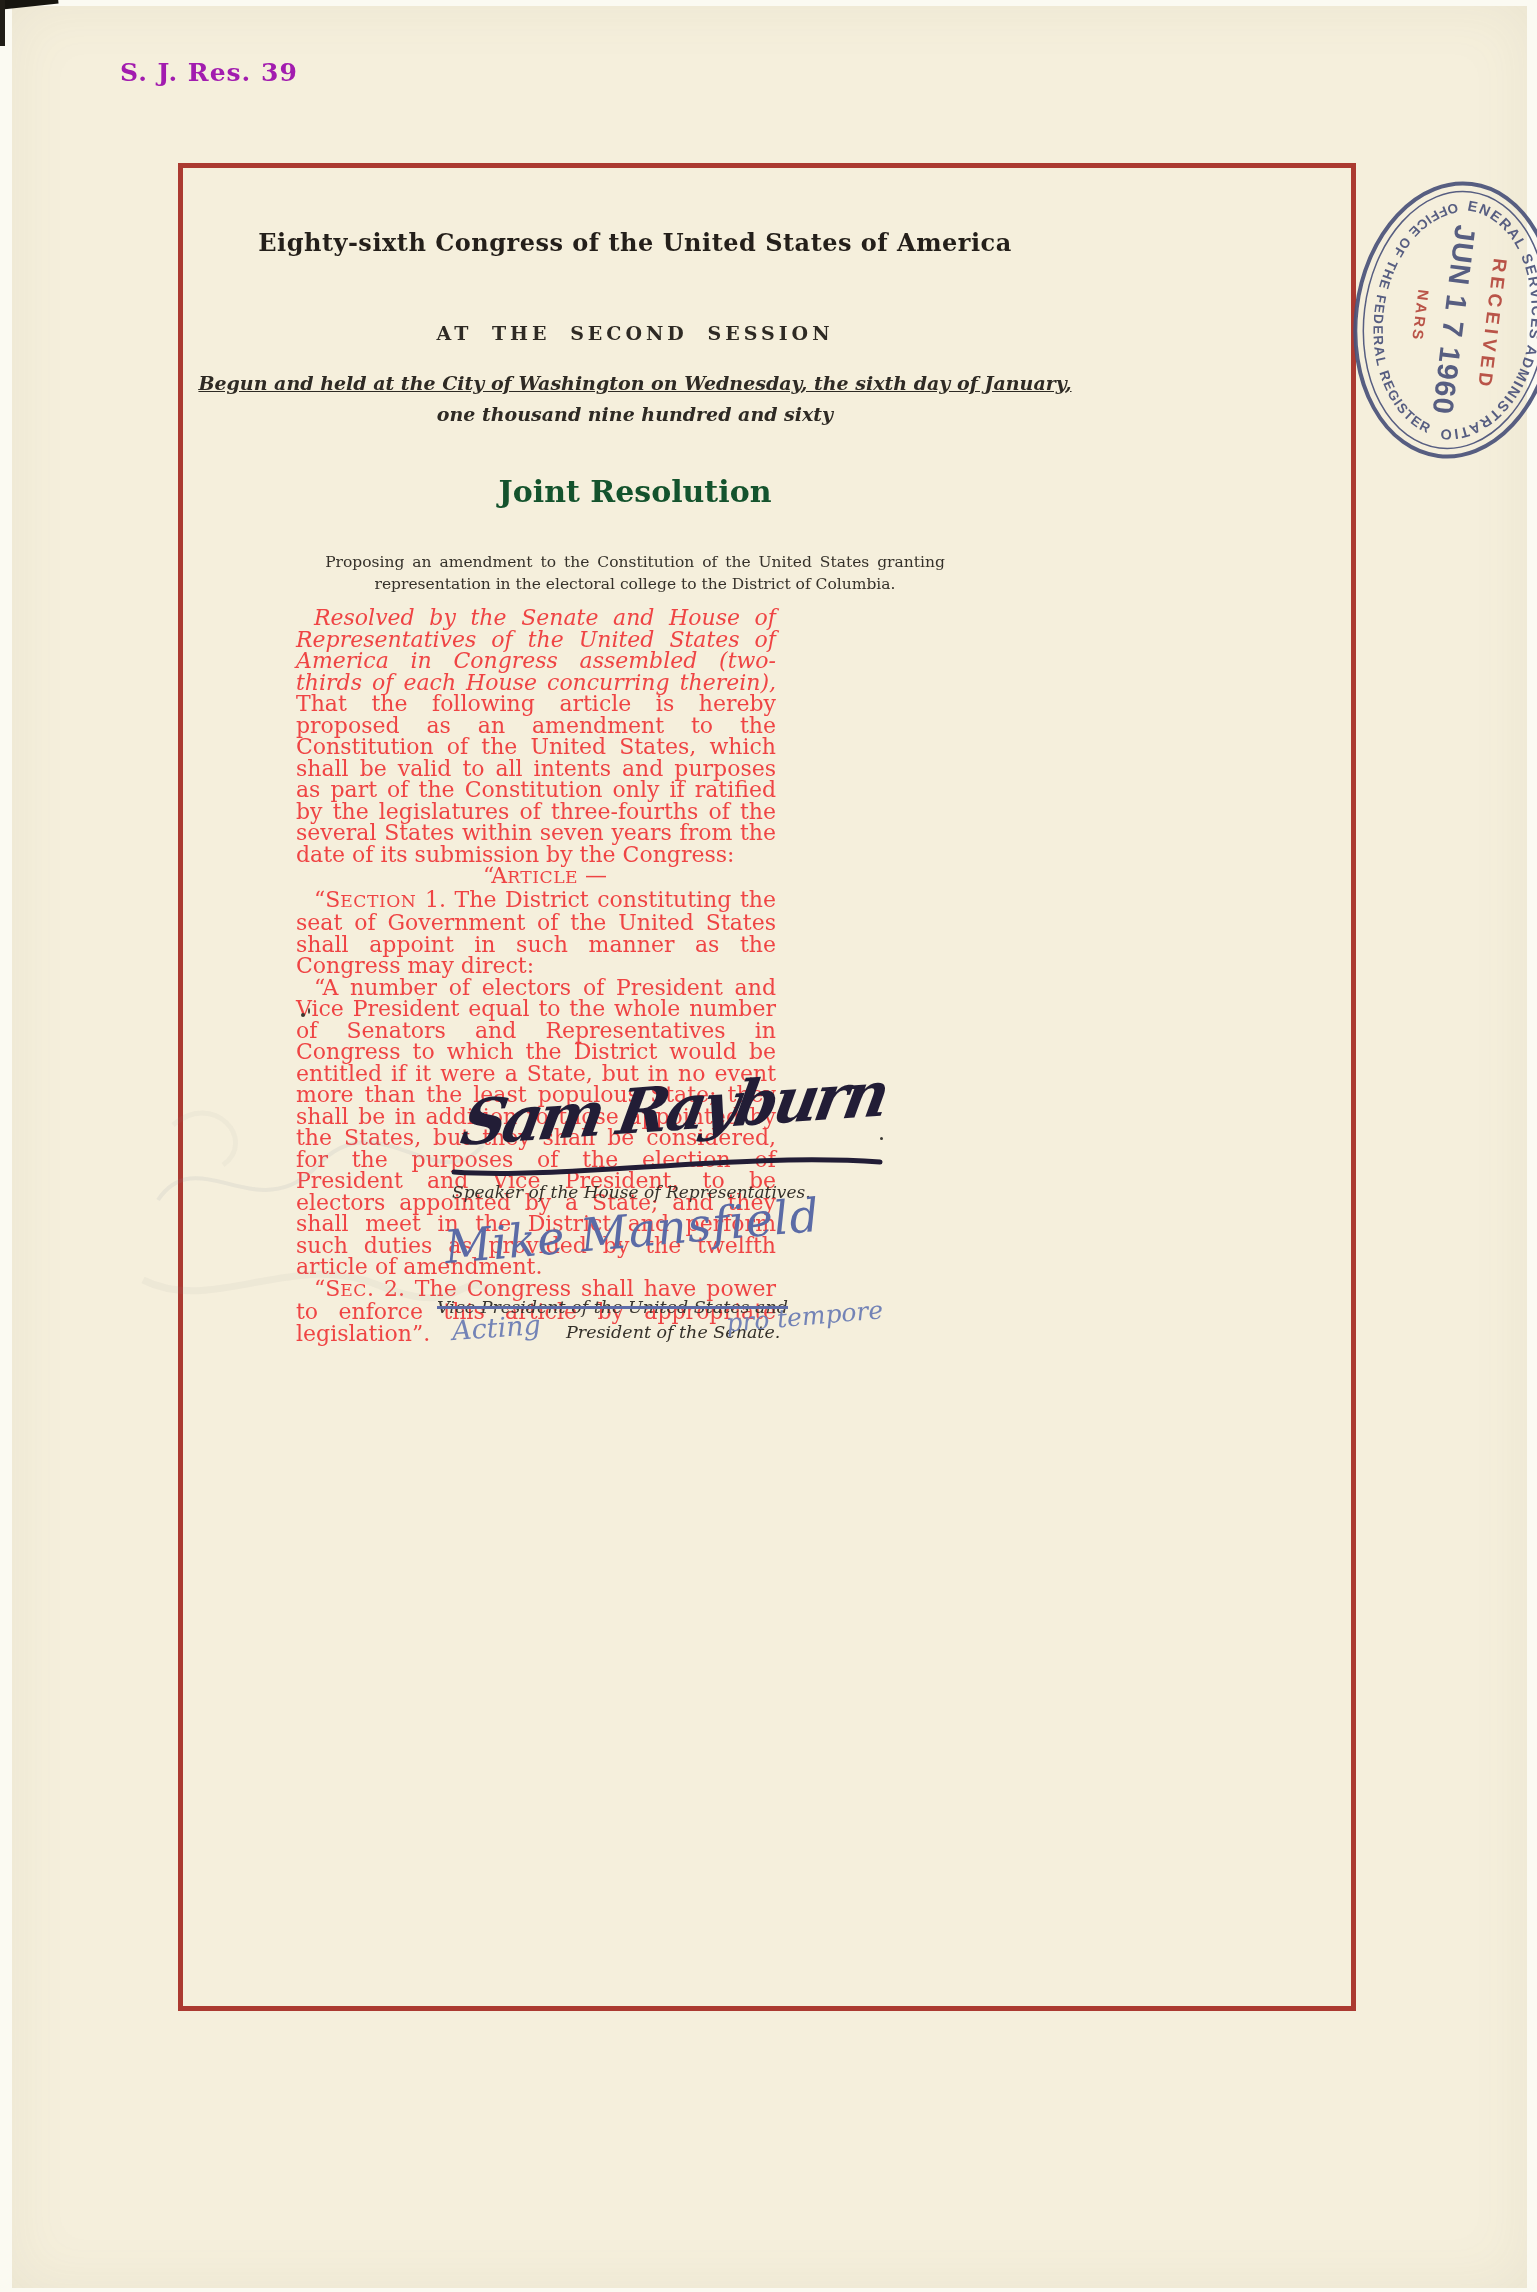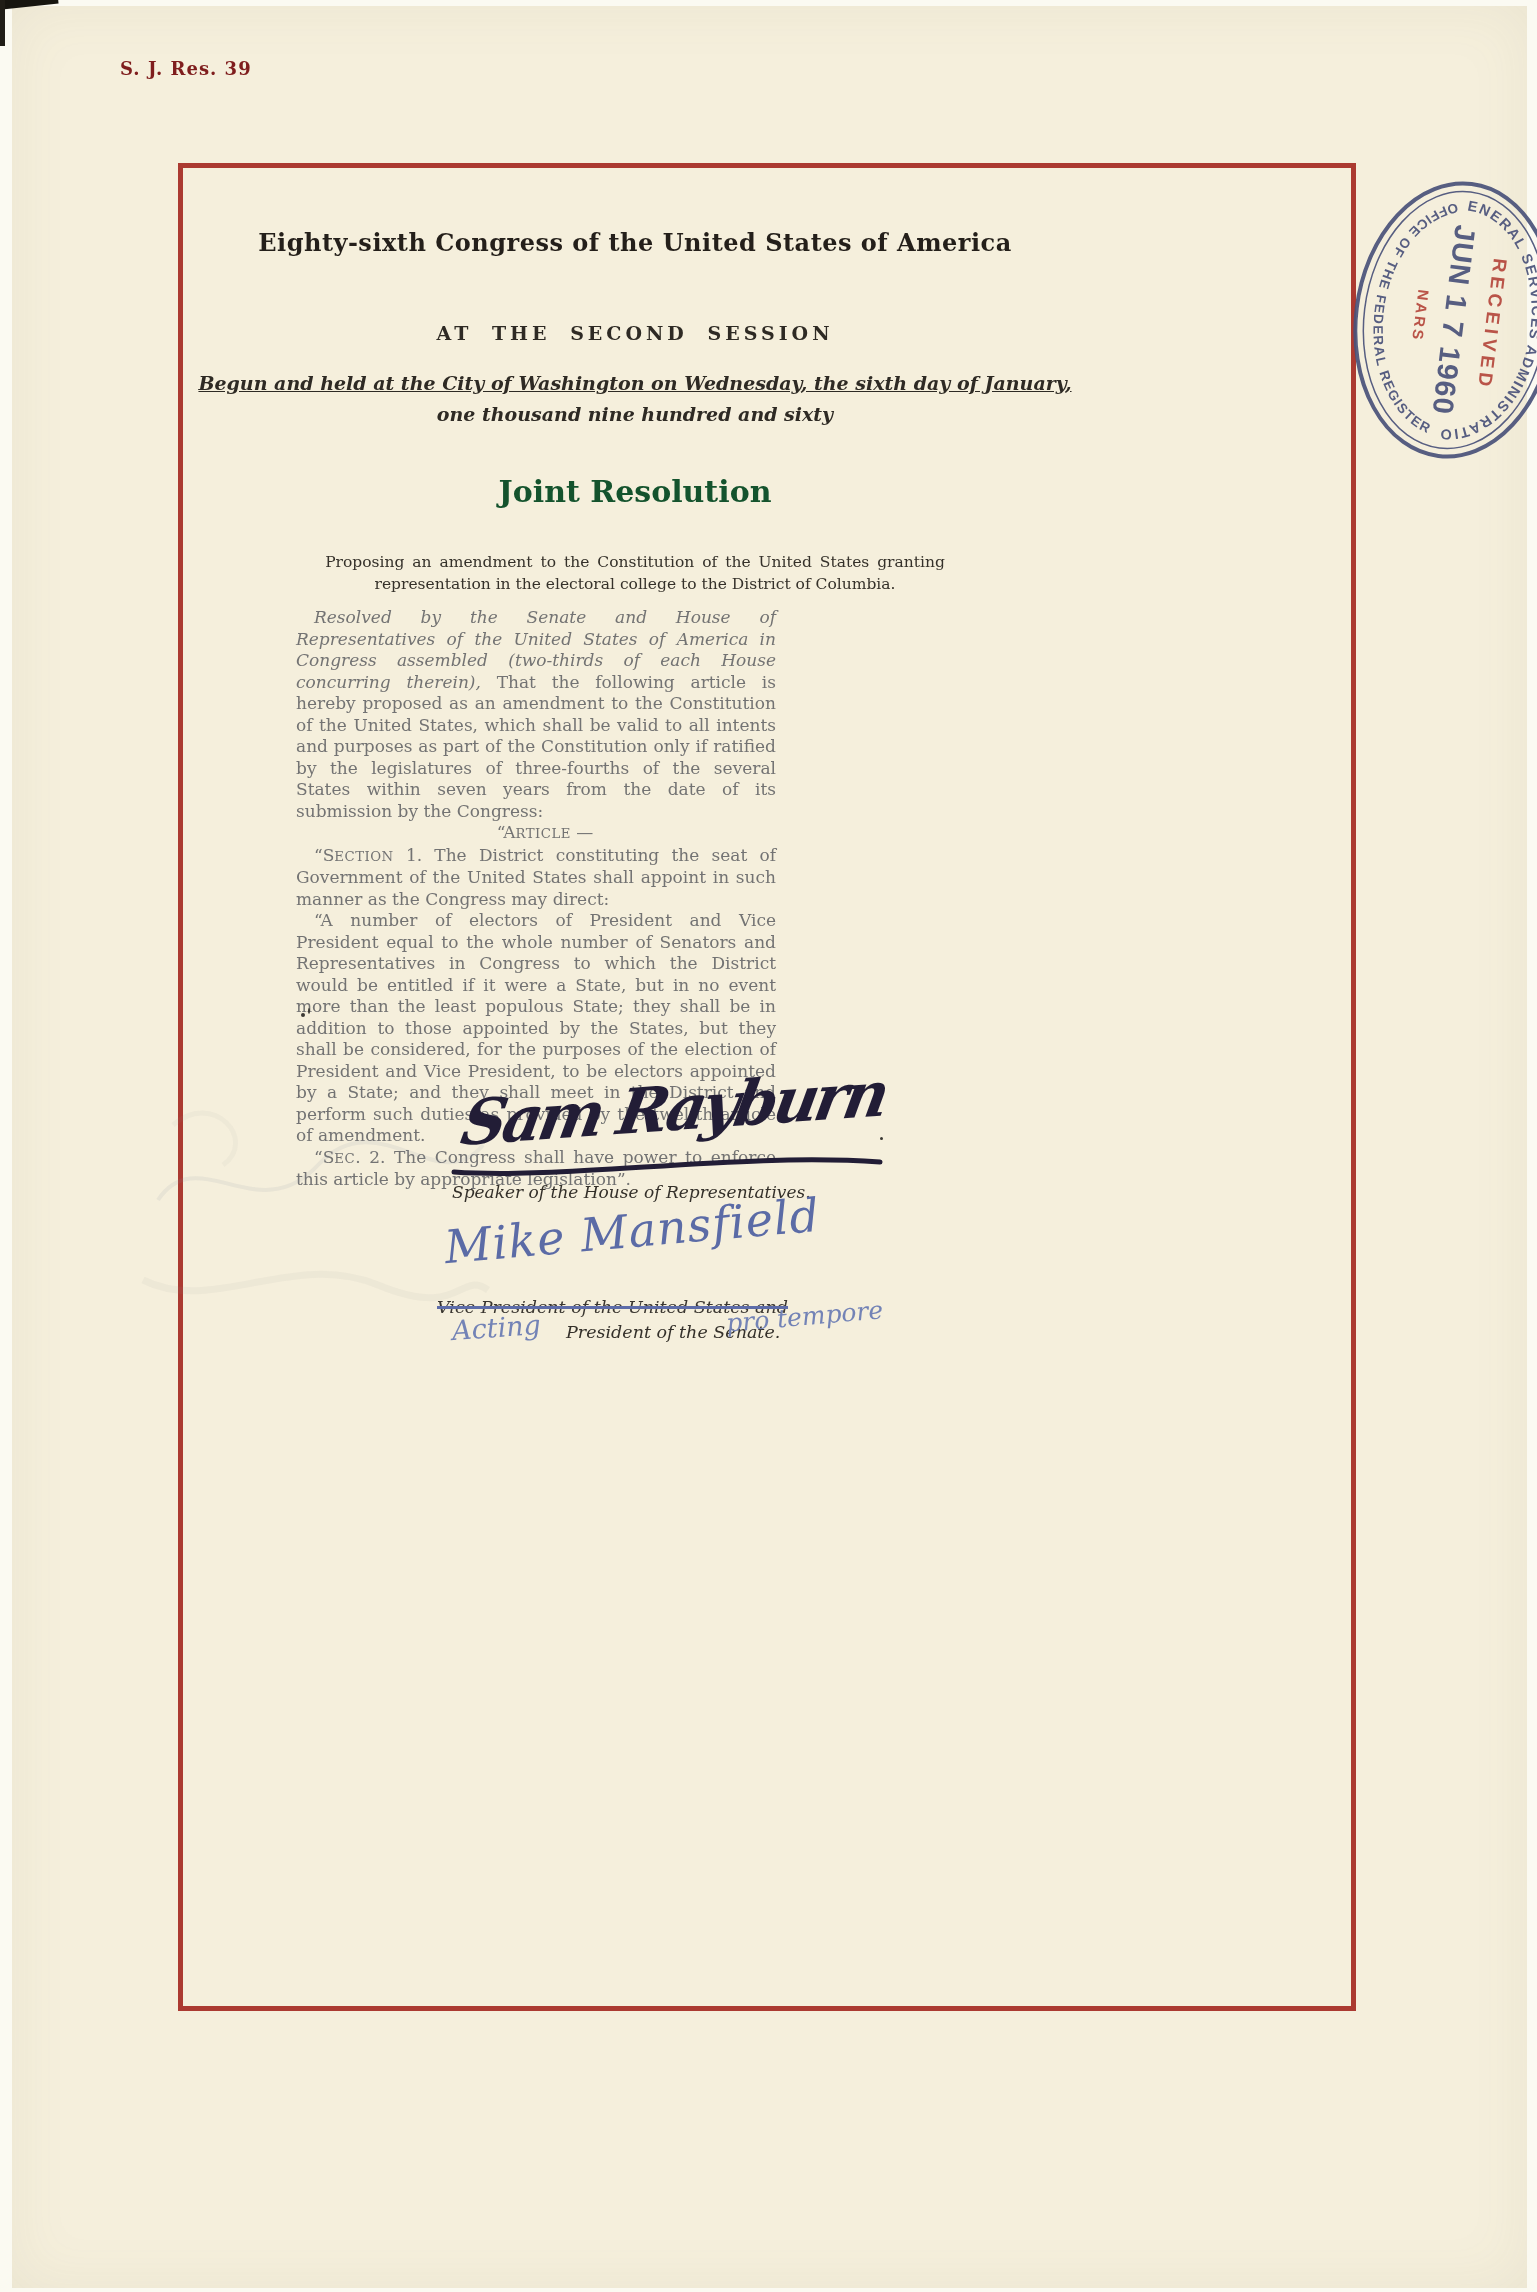--- a/index.html
+++ b/index.html
@@ -3,32 +3,32 @@
 <meta charset="utf-8">
 <style>
   html,body{margin:0;padding:0;background:#fbfaf2;}
   .page{position:relative;width:1537px;height:2292px;background:#fbfaf2;overflow:hidden;
         font-family:"DejaVu Serif",serif;color:#2b2823;}
   .paper{position:absolute;left:12px;top:6px;width:1515px;height:2282px;background:#f5efdc;
          box-shadow:inset 0 0 60px rgba(120,110,80,.08);}
   
   .edge-top{position:absolute;left:-6px;top:-7px;width:64px;height:14px;background:#17150f;transform:rotate(-6deg);}
   .edge-left{position:absolute;left:0;top:0;width:5px;height:46px;background:#201d16;}
-  .res-number{position:absolute;left:120px;top:58px;font-size:18px;font-weight:700;letter-spacing:1px;color:#7f1d1d;}
+  .res-number{position:absolute;left:120px;top:58px;font-size:25px;font-weight:700;letter-spacing:1px;color:#a21caf;}
   .red-frame{position:absolute;left:178px;top:163px;width:1168px;height:1838px;border:5px solid #ab3a31;}
   .center-col{position:absolute;left:175px;width:920px;text-align:center;}
   .congress-title{top:228px;font-size:24px;font-weight:700;letter-spacing:.5px;color:#241f1a;}
   .session-line{top:322px;font-size:19px;font-weight:700;letter-spacing:4px;word-spacing:9px;color:#2e2a24;}
   .convened1{top:372px;font-size:19px;font-weight:700;font-style:italic;color:#2e2a24;text-decoration:underline;}
   .convened2{top:403px;font-size:19px;font-weight:700;font-style:italic;color:#2e2a24;}
   .doc-heading{top:474px;font-size:30px;font-weight:700;color:#14532d;}
   .purpose1{top:553px;font-size:15.5px;word-spacing:3px;color:#35312a;}
   .purpose2{top:575px;font-size:15.5px;color:#35312a;}
-  .body-col{position:absolute;left:296px;top:607px;width:480px;font-size:17px;line-height:21.5px;
-            text-align:justify;color:#737373;}
+  .body-col{position:absolute;left:296px;top:607px;width:480px;font-size:22px;line-height:21.5px;
+            text-align:justify;color:#ef4444;}
   .body-col p{margin:0;text-indent:18px;}
   .article-line{text-align:center;text-indent:0;margin:1px 0;}
   .it{font-style:italic;}
   .sc{font-size:.78em;letter-spacing:.5px;}
   
   .sig-rayburn{position:absolute;left:462px;top:1078px;font:italic 700 62px/1 "DejaVu Serif",serif;
                color:#221d36;transform:rotate(-4deg) skewX(-14deg);letter-spacing:-4px;white-space:nowrap;z-index:3;}
   .rayburn-flourish{position:absolute;left:448px;top:1148px;z-index:3;}
   .speaker-title{position:absolute;left:452px;top:1182px;font-style:italic;font-size:17px;color:#34302a;z-index:2;}
   .sig-mansfield{position:absolute;left:444px;top:1208px;font:italic 46px/1 "DejaVu Serif",serif;

